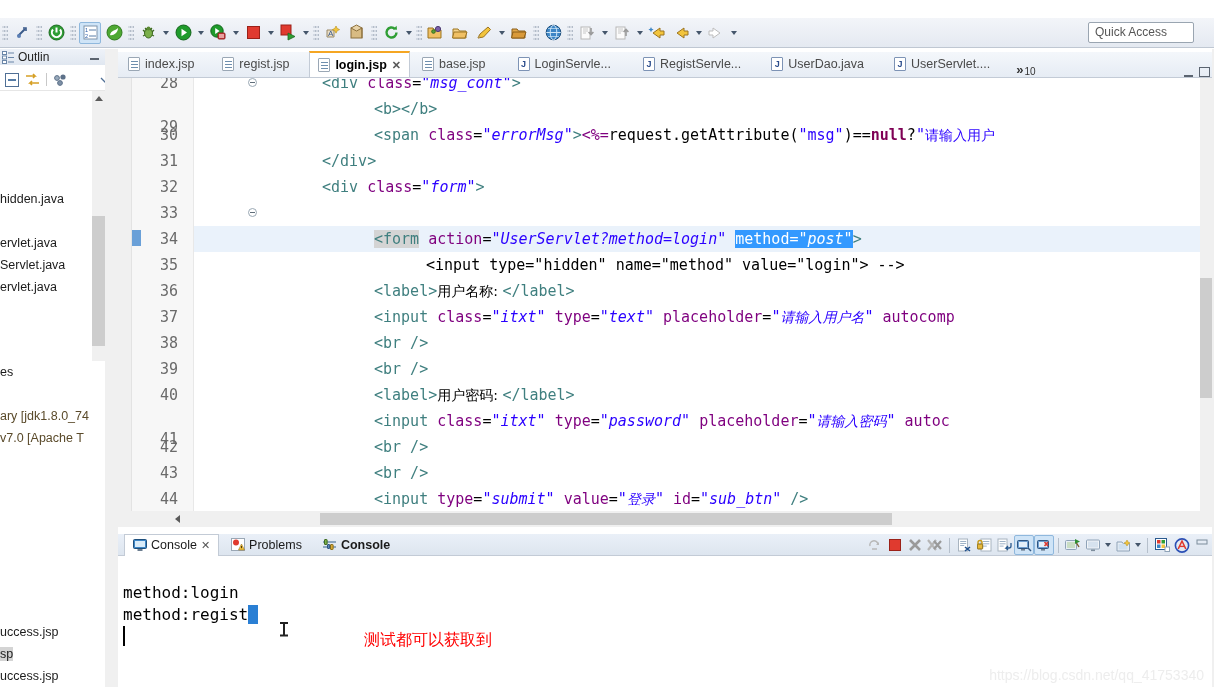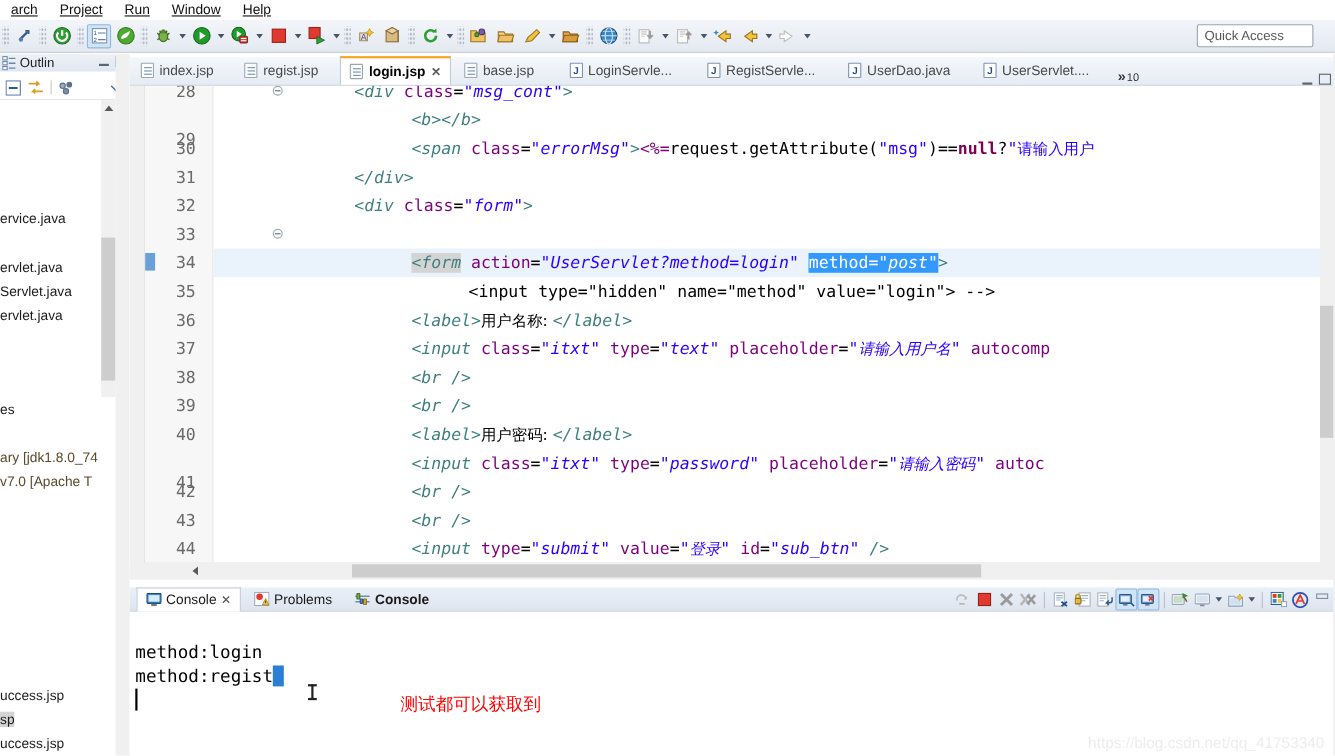--- a/index.html
+++ b/index.html
@@ -182,21 +182,21 @@
     font-family:"DejaVu Sans Mono","Liberation Mono",monospace;
     font-size:15px; line-height:26px; white-space:pre;
   }
   .cline { position:absolute; left:0; height:26px; white-space:pre; }
   .cline.cur { background:#eaf2fb; width:1020px; }
   .cursor-mark {
     position:absolute; left:0px; width:9px; height:16px;
     background:#6aa0d8;
   }
   
-  .t-tag{color:#3f7f7f;font-style:italic;}
+  .t-tag{color:#3f7f7f;}
   .t-attr{color:#7f007f;}
   .t-val{color:#2a00ff;font-style:italic;}
   .t-str{color:#2a00ff;}
   .t-plain{color:#000;}
   .t-kw{color:#7f0055;font-weight:bold;}
   .t-cn{font-family:"DejaVu Sans","Liberation Sans",sans-serif;font-size:14px;}
   .sel-blue{background:#3399ff;color:#fff;}
   .sel-blue .t-attr,.sel-blue .t-val,.sel-blue .t-str{color:#fff;}
   .occ{background:#d4d4d4;}
 
@@ -277,27 +277,20 @@
   .right-edge {
     position:absolute; right:0; top:49px; width:2px; height:638px; background:#f0f0f0;
   }
   svg { display:block; }
 </style>
 </head>
 <body>
 
 <div id="app">
 
-  <div class="menubar">
-    <div class="menu-item"><span class="u">arch</span></div>
-    <div class="menu-item"><span class="u">Project</span></div>
-    <div class="menu-item"><span class="u">Run</span></div>
-    <div class="menu-item"><span class="u">Window</span></div>
-    <div class="menu-item"><span class="u">Help</span></div>
-  </div>
 
   <div class="toolbar">
     <div class="tb-grip"></div>
 
     <div class="tb-btn">
       <svg width="16" height="16" viewBox="0 0 16 16">
           <path d="M4 11 L11 4" stroke="#3a5a8a" stroke-width="2" fill="none"></path>
           <path d="M9 3 l3 0 0 3" stroke="#3a5a8a" stroke-width="1.6" fill="none"></path>
           <circle cx="5" cy="11" r="2" fill="#5b7fb5"></circle>
         </svg>
@@ -538,21 +531,21 @@
           </svg>
       </span>
       <span class="otb-ico" style="margin-left:auto;margin-right:5px;">
         <svg width="12" height="8" viewBox="0 0 12 8">
             <path d="M1 2 L6 7 L11 2" stroke="#4f6f95" stroke-width="1.3" fill="none"></path>
           </svg>
       </span>
     </div>
 
     <div class="tree-area">
-      <div class="tree-row" style="top:101px;left:0;">ervice.java</div>
+      <div class="tree-row" style="top:101px;left:0;">hidden.java</div>
       <div class="tree-row" style="top:145px;left:0;">ervlet.java</div>
       <div class="tree-row" style="top:167px;left:0;">Servlet.java</div>
       <div class="tree-row" style="top:189px;left:0;">ervlet.java</div>
       <div class="tree-row" style="top:274px;left:0;">es</div>
       <div class="tree-row" style="top:318px;left:0;color:#5a4a2a;">ary [jdk1.8.0_74</div>
       <div class="tree-row" style="top:340px;left:0;color:#5a4a2a;">v7.0 [Apache T</div>
       <div class="tree-row" style="top:534px;left:0;">uccess.jsp</div>
       <div class="tree-row hl" style="top:556px;left:0;">sp</div>
       <div class="tree-row" style="top:578px;left:0;">uccess.jsp</div>
 

